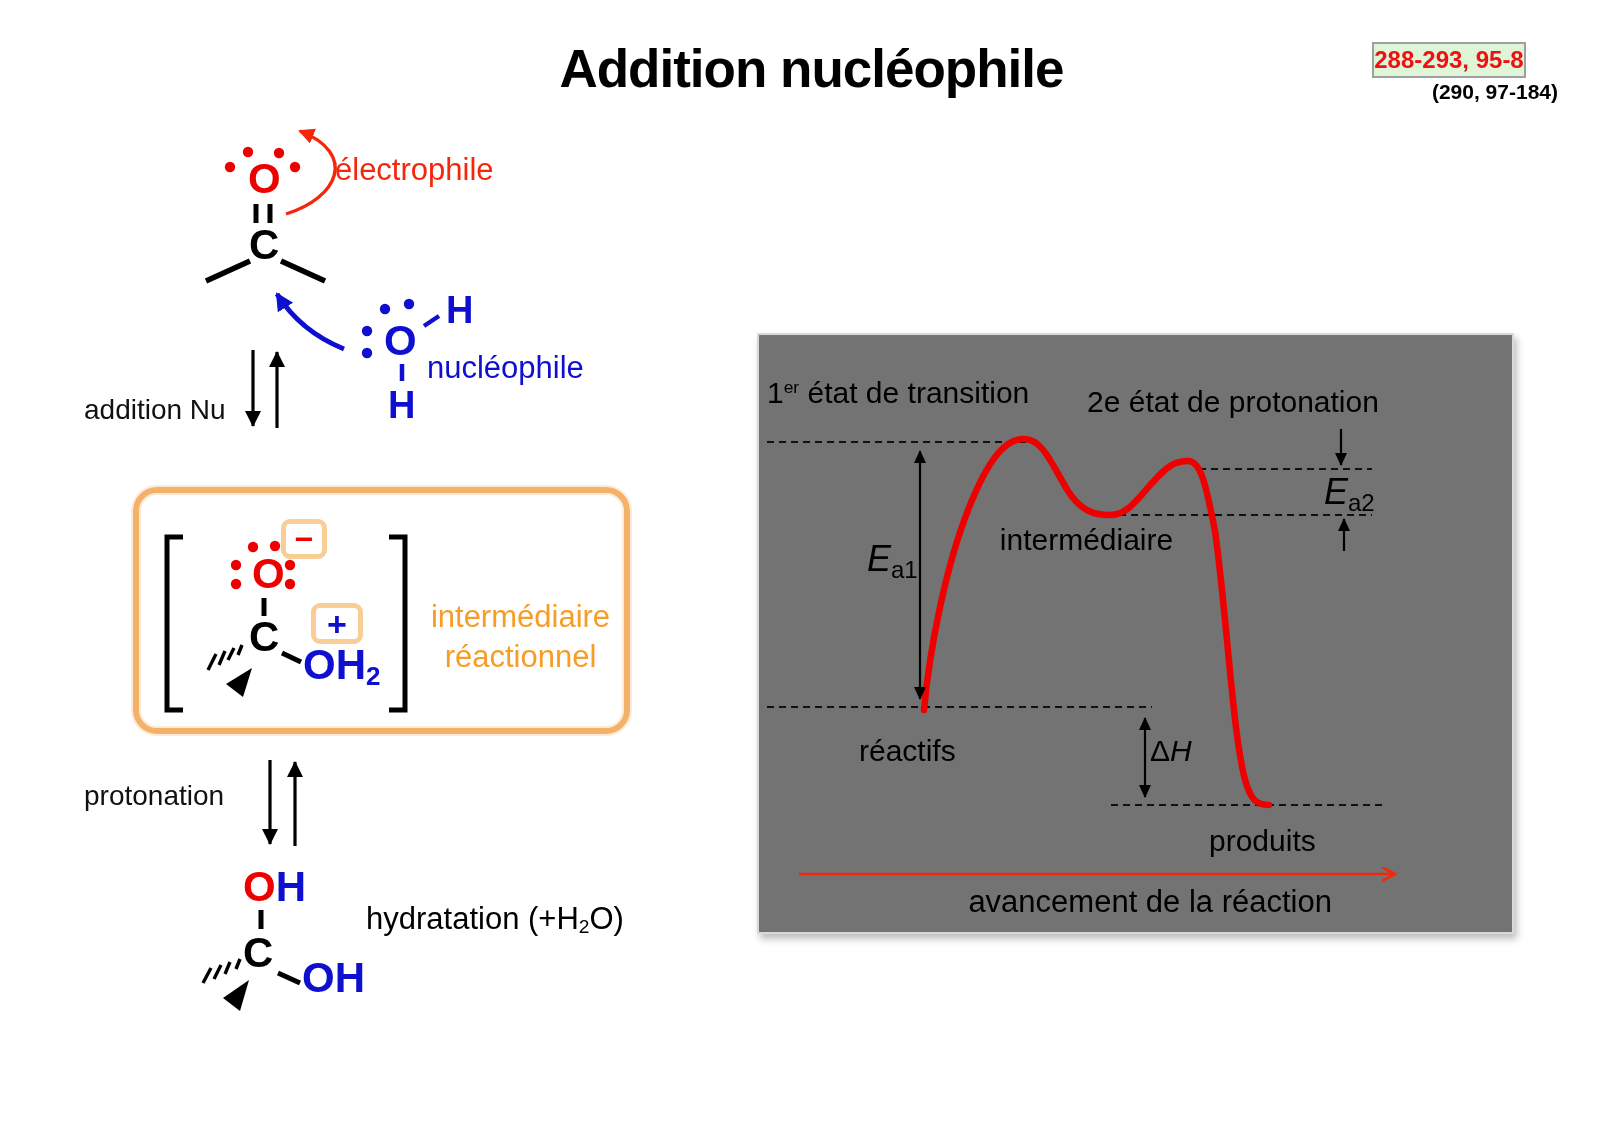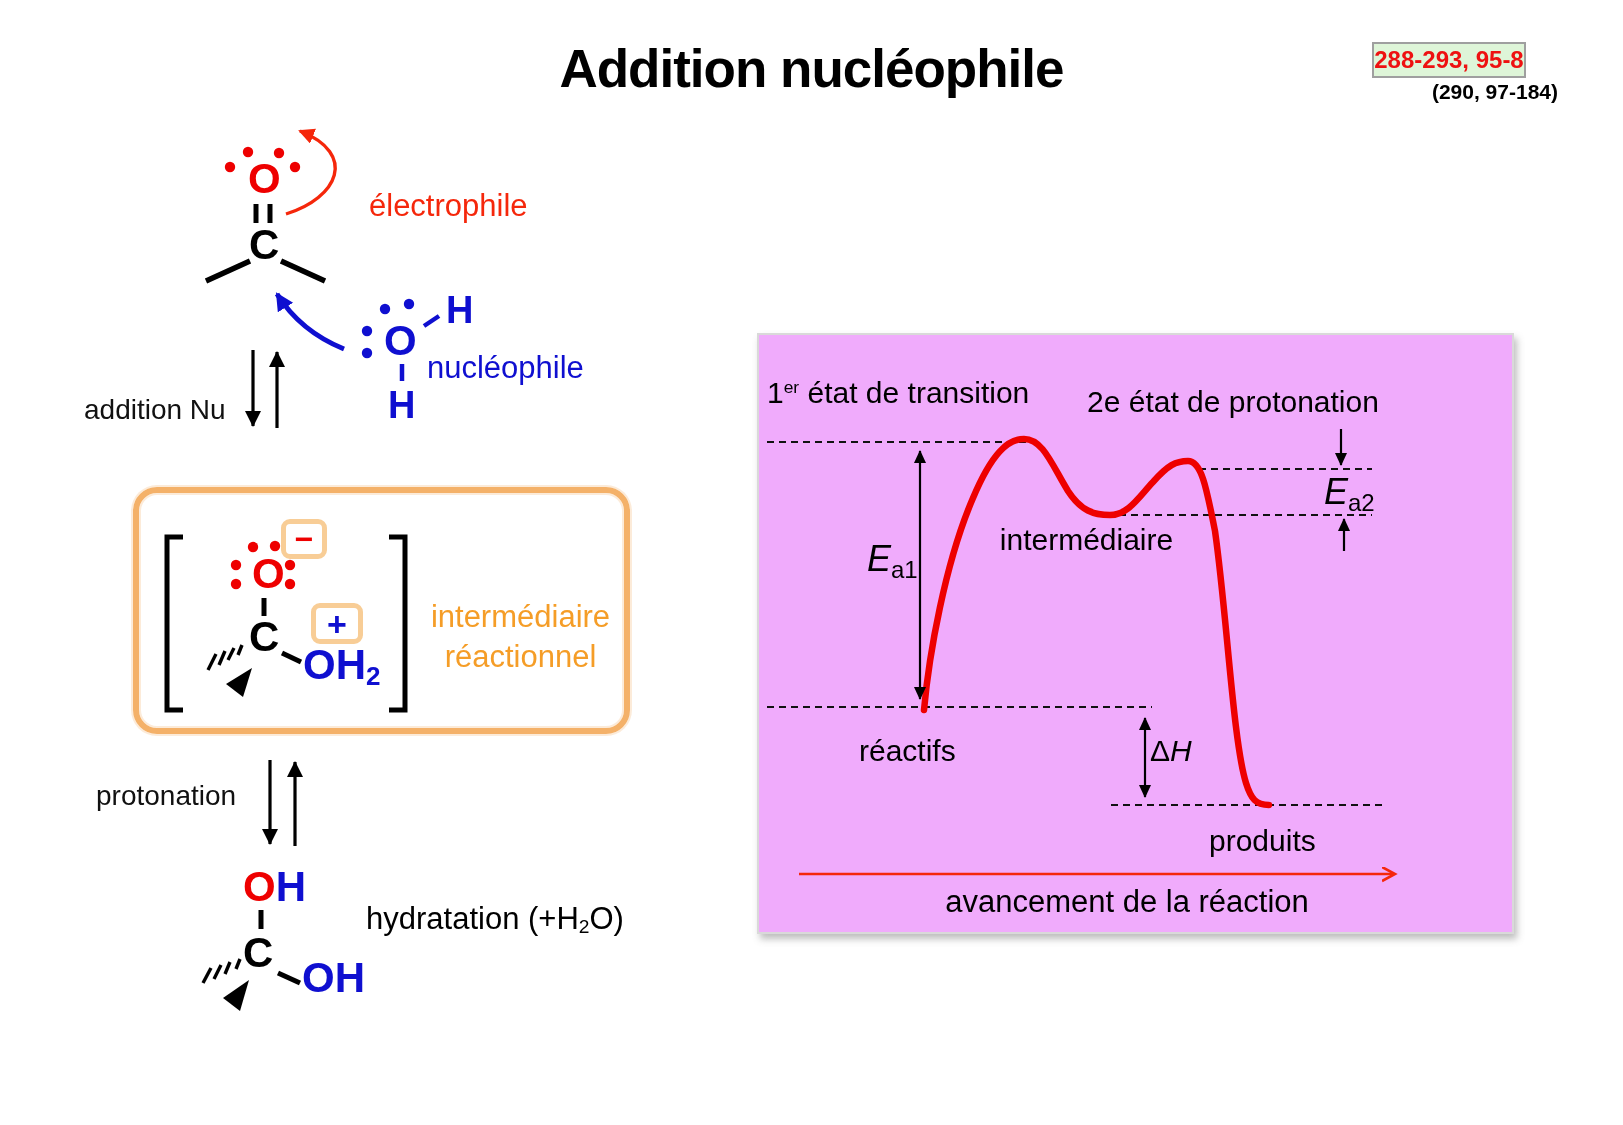--- a/index.html
+++ b/index.html
@@ -32,21 +32,21 @@
   .lbl-blue{color:#0f0fd0;}
   .step-lbl{font-size:28px;color:#111;text-align:right;}
 
   
   .orangebox{left:133px;top:487px;width:497px;height:247px;border:6px solid #f4b169;border-radius:24px;
              box-shadow:0 0 0 2px rgba(244,177,105,.25), inset 0 0 0 2px rgba(244,177,105,.25);box-sizing:border-box;}
   .hlbox{border:5px solid #f8cd96;border-radius:9px;display:flex;align-items:center;justify-content:center;box-sizing:border-box;}
   .orange-text{color:#f59d27;font-size:31px;line-height:40px;text-align:center;}
 
   
-  .panel{left:757px;top:333px;width:753px;height:597px;background:#f0abfc;border:2px solid #d9d9d9;
+  .panel{left:757px;top:333px;width:753px;height:597px;background:#737373;border:2px solid #d9d9d9;
          box-shadow:3px 5px 7px rgba(110,110,110,.45);box-sizing:content-box;}
   .panel .txt{position:absolute;font-size:30px;color:#000;}
   .ea .it{font-size:36px;}
   .ea .sub{font-size:24px;vertical-align:-.28em;}
   .grad-wrap{position:absolute;left:595px;top:140px;width:128px;height:328px;filter:drop-shadow(3px 4px 3px rgba(90,90,90,.55));}
   svg{position:absolute;left:0;top:0;}
 </style>
 </head>
 <body>
 
@@ -120,21 +120,21 @@
   <line x1="261" y1="910" x2="261" y2="929" stroke="#000" stroke-width="5"></line>
   <line x1="278" y1="973" x2="300" y2="983" stroke="#000" stroke-width="5"></line>
   <line x1="240" y1="959" x2="236" y2="969" stroke="#000" stroke-width="3.4"></line>
   <line x1="230" y1="962" x2="225" y2="974" stroke="#000" stroke-width="3.4"></line>
   <line x1="221" y1="965" x2="214" y2="979" stroke="#000" stroke-width="3.4"></line>
   <line x1="211" y1="968" x2="203" y2="983" stroke="#000" stroke-width="3.4"></line>
   <polygon points="249,980 240,1011 223,998" fill="#000"></polygon>
 </svg>
 
 <span class="abs atom red" style="left:248px;top:158px;">O</span>
-<span class="abs lbl lbl-red nowrap" style="left:369px;top:152px;margin-top:36px;">électrophile</span>
+<span class="abs lbl lbl-red nowrap" style="left:335px;top:152px;">électrophile</span>
 <span class="abs atom black" style="left:249px;top:224px;">C</span>
 
 <span class="abs atom blue" style="left:384px;top:320px;">O</span>
 <span class="abs atom blue h-atom" style="left:446px;top:291px;">H</span>
 <span class="abs atom blue h-atom" style="left:388px;top:386px;">H</span>
 <span class="abs lbl lbl-blue nowrap" style="left:427px;top:350px;">nucléophile</span>
 
 <span class="abs step-lbl nowrap" style="left:84px;top:394px;">addition Nu</span>
 
 <div class="abs orangebox"></div>
@@ -145,21 +145,21 @@
 <span class="abs atom black" style="left:249px;top:616px;">C</span>
 <div class="abs hlbox" style="left:311px;top:603px;width:52px;height:41px;">
   <span style="color:#0f0fd0;font-weight:bold;font-size:34px;line-height:1;">+</span>
 </div>
 <span class="abs atom blue nowrap" style="left:303px;top:644px;"><span>OH</span><span class="sub">2</span></span>
 <div class="abs orange-text" style="left:418px;top:597px;width:205px;">
   <div>intermédiaire</div>
   <div>réactionnel</div>
 </div>
 
-<span class="abs step-lbl nowrap" style="left:84px;top:780px;margin-left:12px;">protonation</span>
+<span class="abs step-lbl nowrap" style="left:84px;top:780px;">protonation</span>
 
 <span class="abs atom nowrap" style="left:243px;top:866px;"><span class="red">O</span><span class="blue">H</span></span>
 <span class="abs atom black" style="left:243px;top:932px;">C</span>
 <span class="abs atom blue" style="left:302px;top:957px;">OH</span>
 <span class="abs nowrap" style="left:366px;top:901px;font-size:31px;"><span>hydratation (+H</span><span class="sub">2</span><span>O)</span></span>
 
 <div class="abs panel">
 
   <svg width="753" height="597" viewBox="0 0 753 597">
     <defs>
@@ -202,18 +202,18 @@
   </svg>
 
   <span class="txt nowrap" style="left:8px;top:41px;"><span>1</span><span class="sup">er</span><span> état de transition</span></span>
   <span class="txt nowrap" style="left:328px;top:50px;">2e état de protonation</span>
   <span class="txt" style="left:230px;top:188px;width:195px;text-align:center;">intermédiaire</span>
   <span class="txt ea nowrap" style="left:108px;top:203px;"><span class="it">E</span><span class="sub">a1</span></span>
   <span class="txt ea nowrap" style="left:565px;top:136px;"><span class="it">E</span><span class="sub">a2</span></span>
   <span class="txt nowrap" style="left:100px;top:399px;">réactifs</span>
   <span class="txt nowrap" style="left:391px;top:399px;"><span>Δ</span><span class="it">H</span></span>
   <span class="txt nowrap" style="left:450px;top:489px;">produits</span>
-  <span class="txt" style="left:163px;top:549px;width:410px;text-align:center;font-size:31px;">avancement de la réaction</span>
+  <span class="txt" style="left:163px;top:549px;width:410px;text-align:right;font-size:31px;">avancement de la réaction</span>
 
   <div class="grad-wrap">
     
   </div>
 </div>
 
 </body></html>

